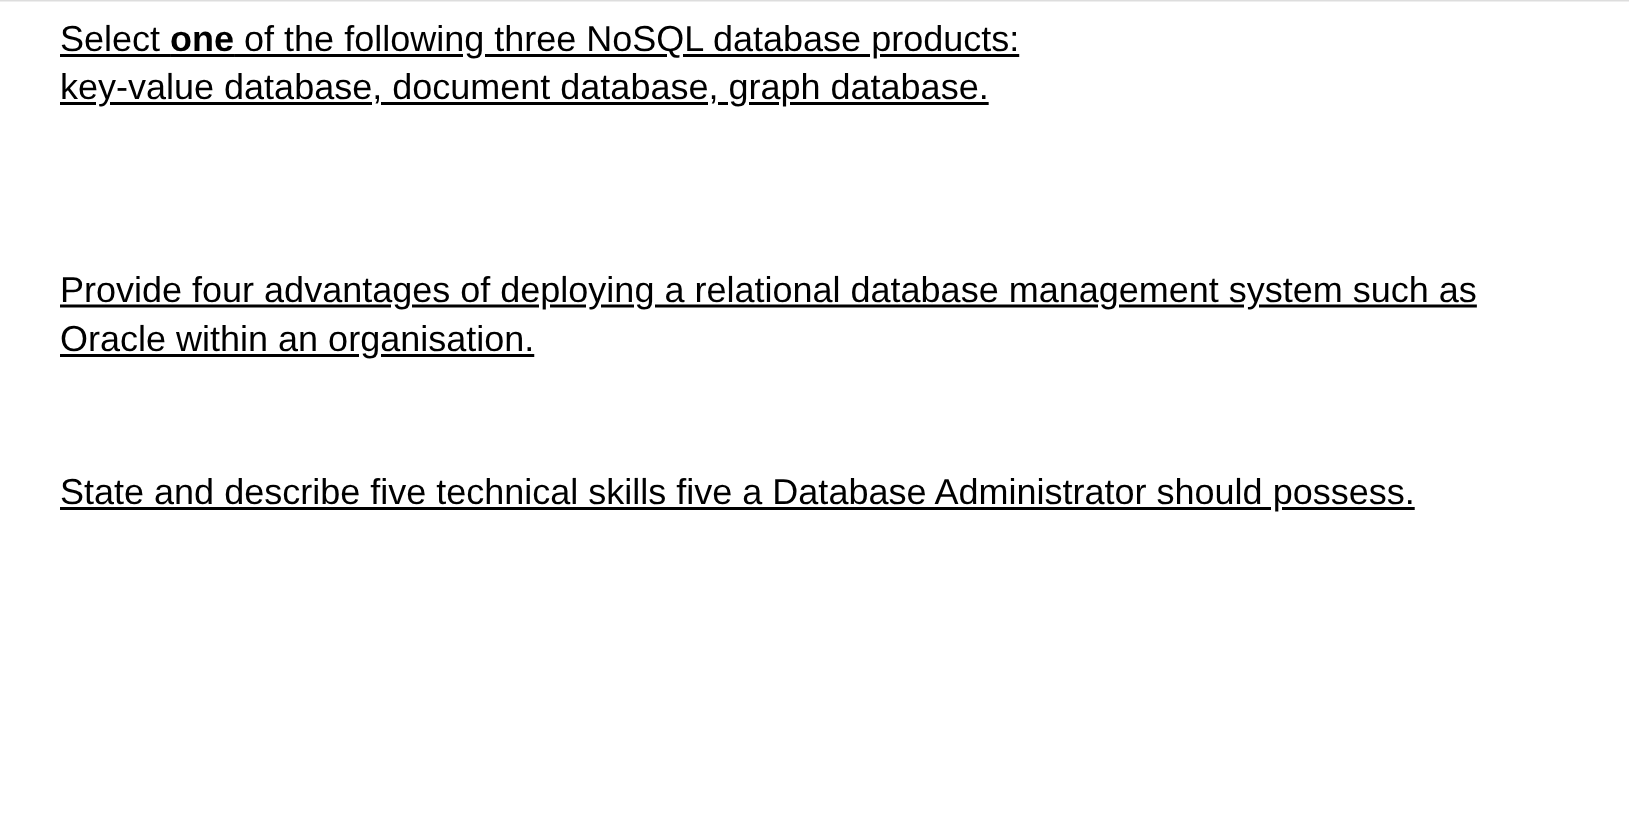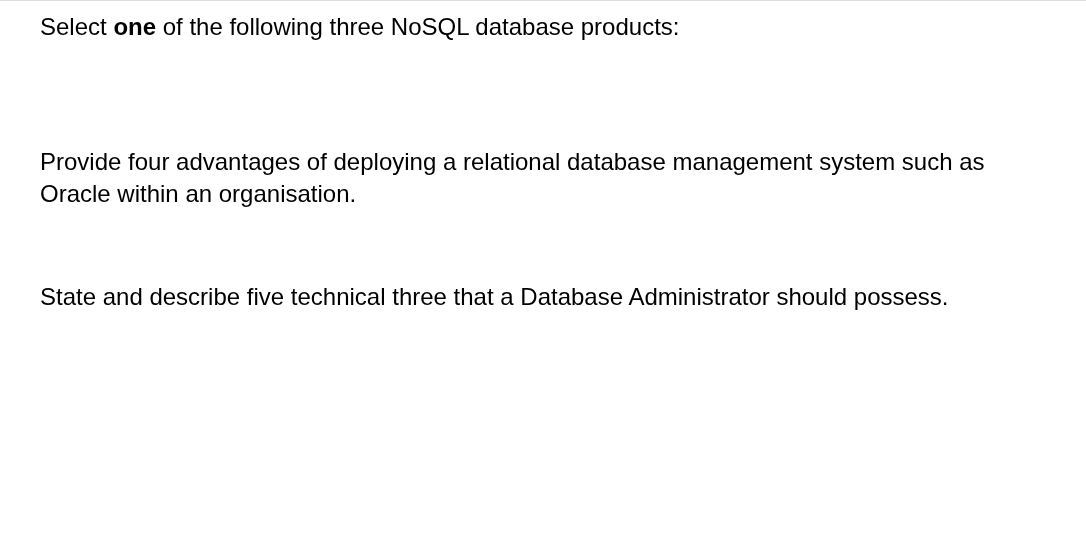--- a/index.html
+++ b/index.html
@@ -12,37 +12,39 @@
       font-size: 24px;
       line-height: 1.35;
       color: #000;
       background: #fff;
       padding: 10px 40px 40px 40px;
       width: 1086px;
       border-top: 1px solid #ddd;
     }
     .question-block {
       margin-bottom: 70px;
+      text-decoration: underline;
     }
     .question-block:last-child {
       margin-bottom: 0;
     }
     .bold {
       font-weight: bold;
     }
   </style>
 </head>
 <body>
 
 <div class="question-block">
   <p>
     <span>Select </span><span class="bold">one</span><span> of the following three NoSQL database products:</span>
   </p>
+  <p>key-value database, document database, graph database.</p>
   <br>
 </div>
 
 <div class="question-block">
   <p>Provide four advantages of deploying a relational database management system such as Oracle within an organisation.</p>
 </div>
 
 <div class="question-block">
-  <p>State and describe five technical three that a Database Administrator should possess.</p>
+  <p>State and describe five technical skills five a Database Administrator should possess.</p>
 </div>
 
 </body></html>

